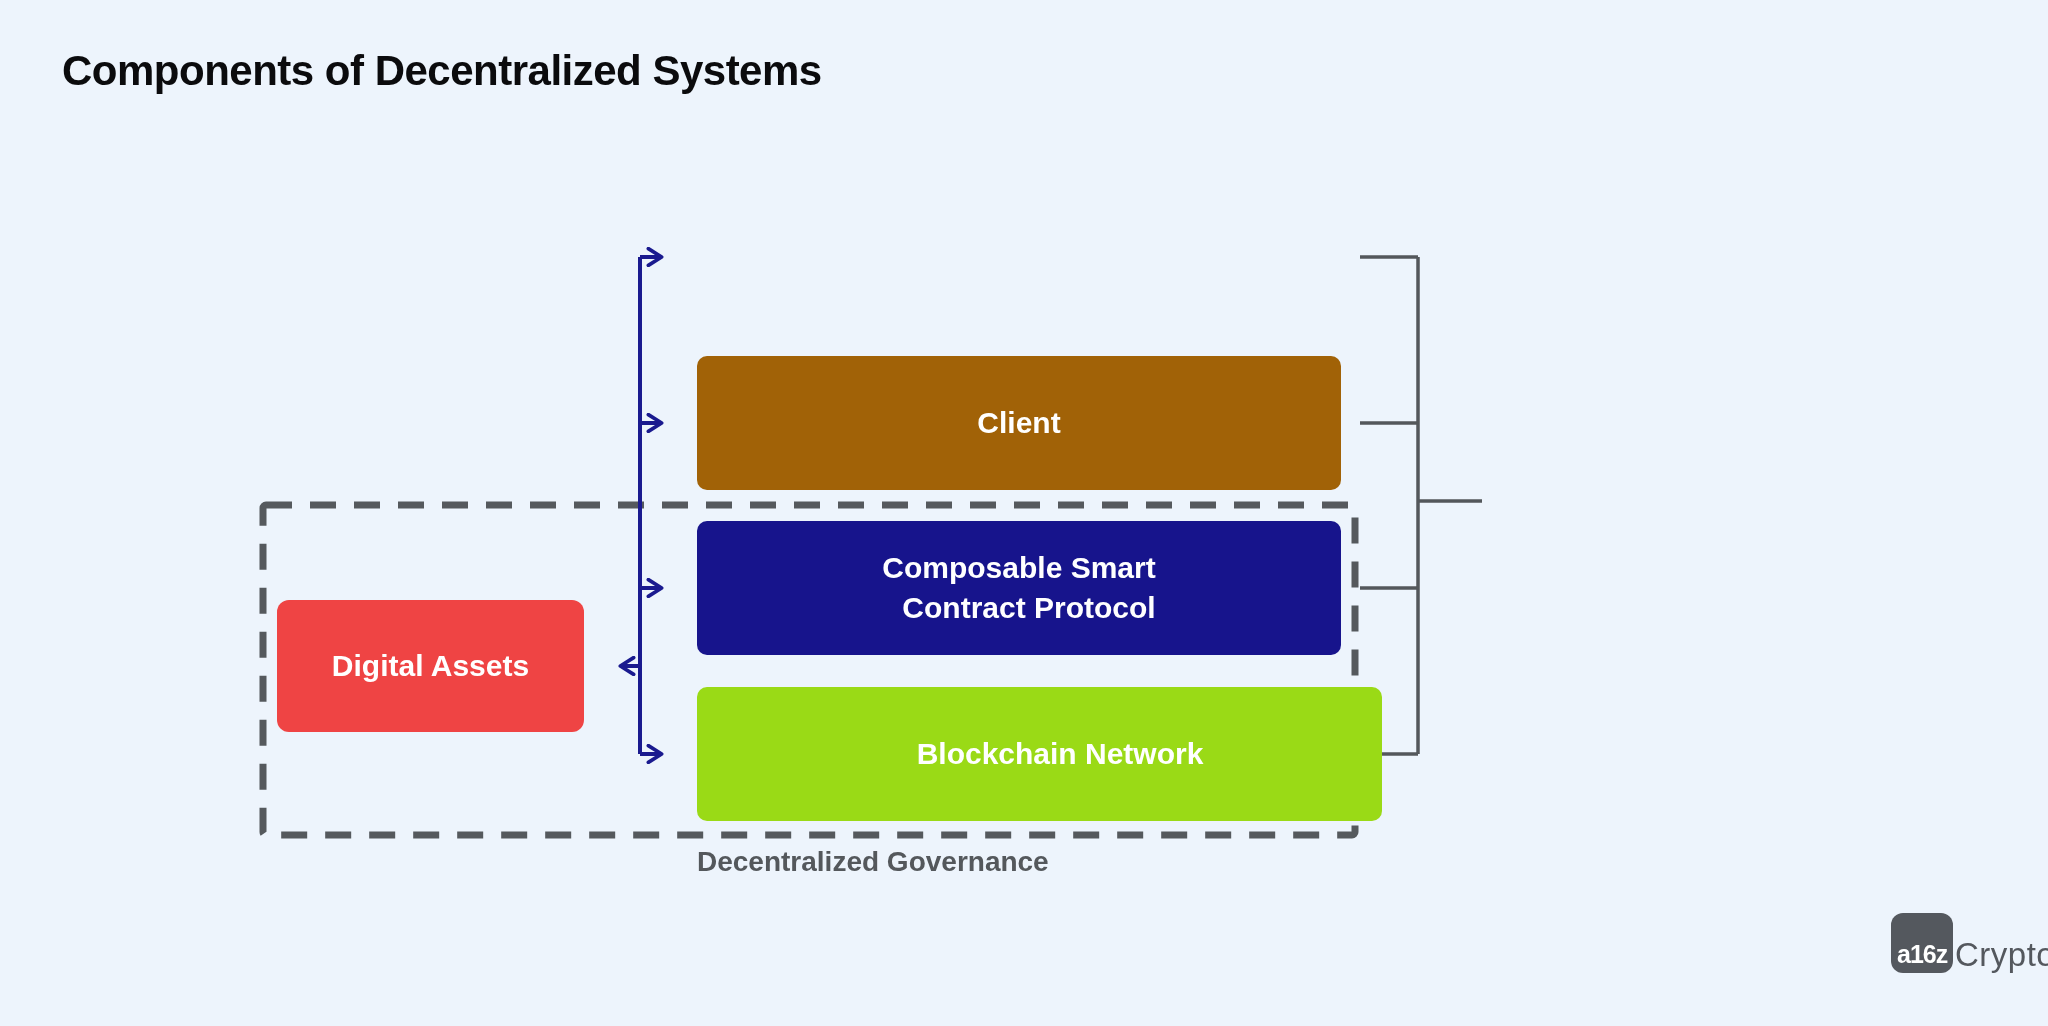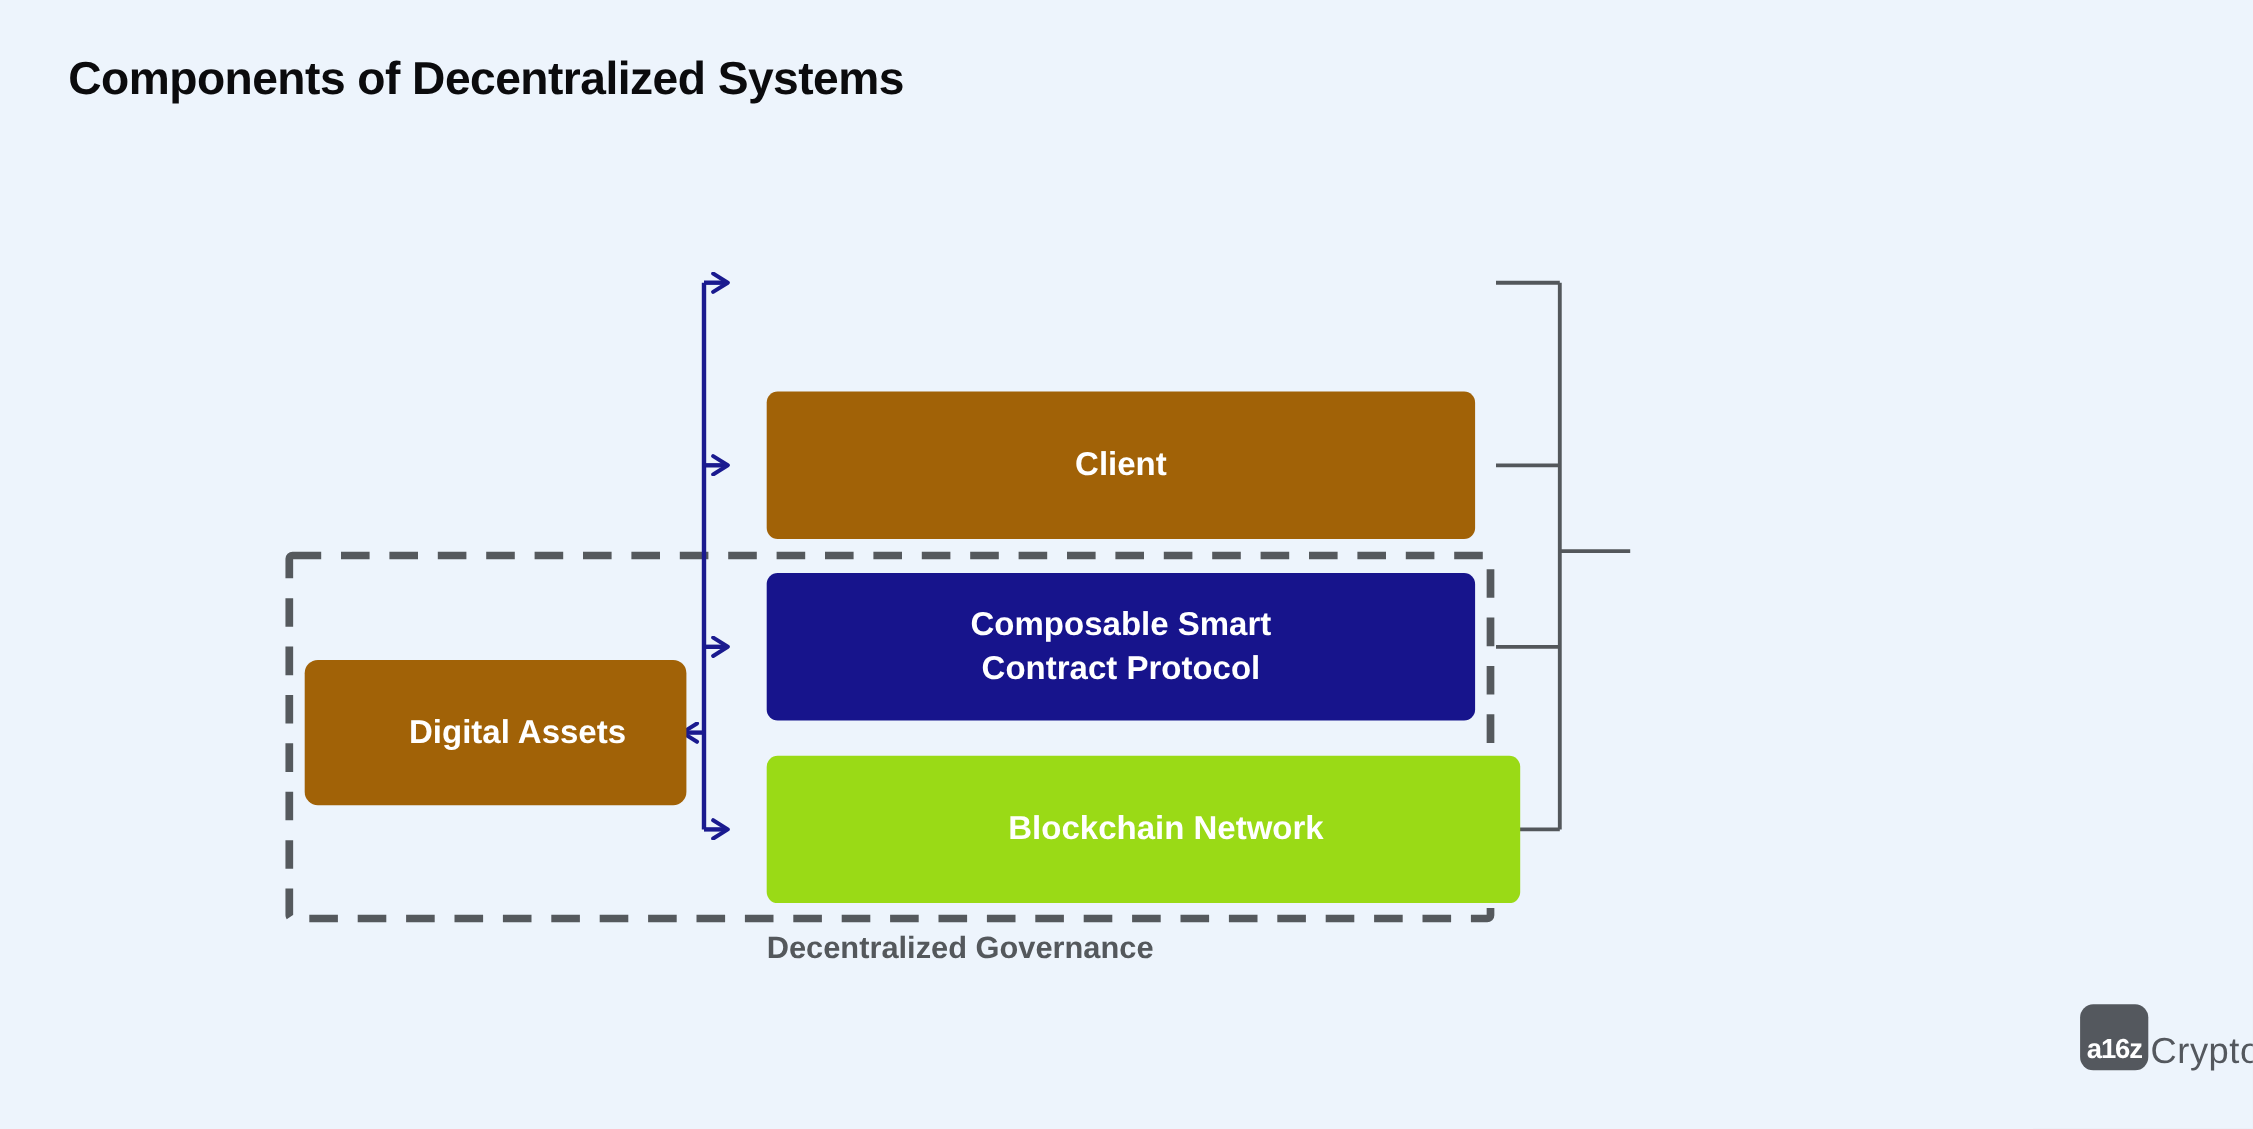--- a/index.html
+++ b/index.html
@@ -24,21 +24,21 @@
   }
   .node{
     position:absolute;z-index:2;
     display:flex;align-items:center;justify-content:center;
     color:#FFFFFF;font-weight:700;font-size:30px;
     border-radius:10px;text-align:center;
     white-space:pre-line;line-height:1.35;
   }
   .node-users{left:697px;top:190px;width:644px;height:134px;}
   .node-client{left:697px;top:356px;width:644px;height:134px;}
-  .node-cscp{left:697px;top:521px;width:644px;height:134px;}
+  .node-cscp{left:697px;top:521px;width:644px;height:134px;text-align:right;}
   .node-blockchain{left:697px;top:687px;width:644px;height:134px;}
   .node-digital-assets{left:277px;top:600px;width:307px;height:132px;border-radius:12px;}
   .node-user-data{left:1484px;top:436px;width:308px;height:130px;}
   #governance-label{
     position:absolute;left:697px;top:846px;width:644px;
     text-align:left;font-size:28px;font-weight:700;color:#54585C;
     z-index:2;
   }
   #source-line{
     position:absolute;left:62px;top:944px;
@@ -105,21 +105,21 @@
 
   <div class="node node-cscp" style="background-color: rgb(23, 20, 140);">
     <span>Composable Smart
 Contract Protocol</span>
   </div>
 
   <div class="node node-blockchain" style="background-color: rgb(154, 218, 22); padding-left: 41px;">
     <span>Blockchain Network</span>
   </div>
 
-  <div class="node node-digital-assets" style="background-color: #a16207; padding-left: 40px;">
+  <div class="node node-digital-assets" style="background-color: #ef4444;">
     <span>Digital Assets</span>
   </div>
 
 
   <div id="governance-label">Decentralized Governance</div>
 
 
   <div id="logo">
     <div id="logo-badge">
       <span id="logo-badge-text">a16z</span>

